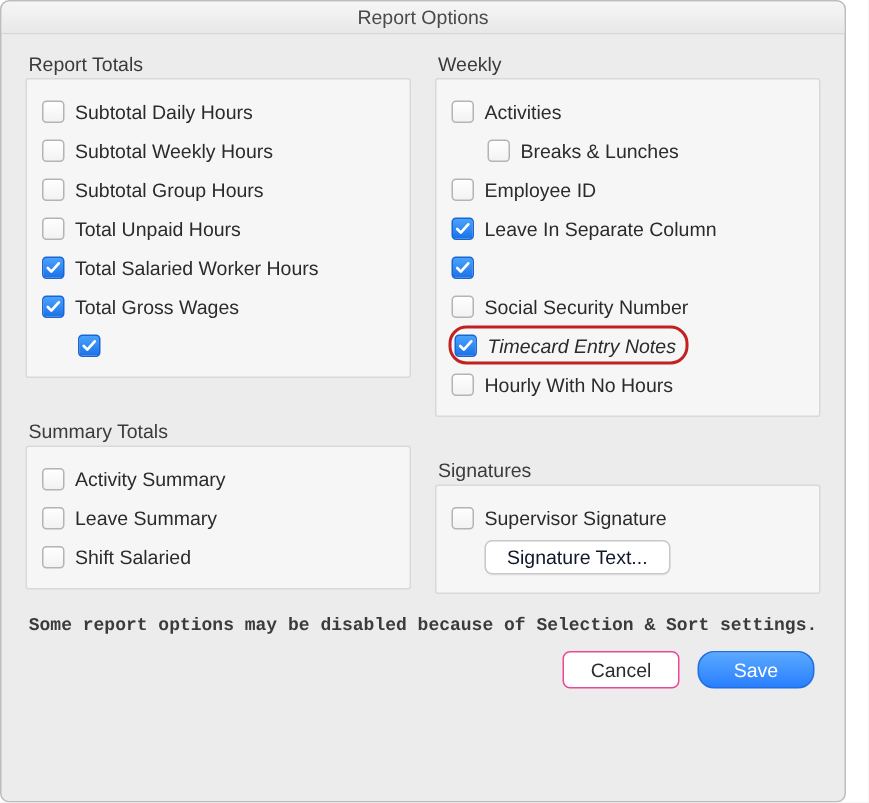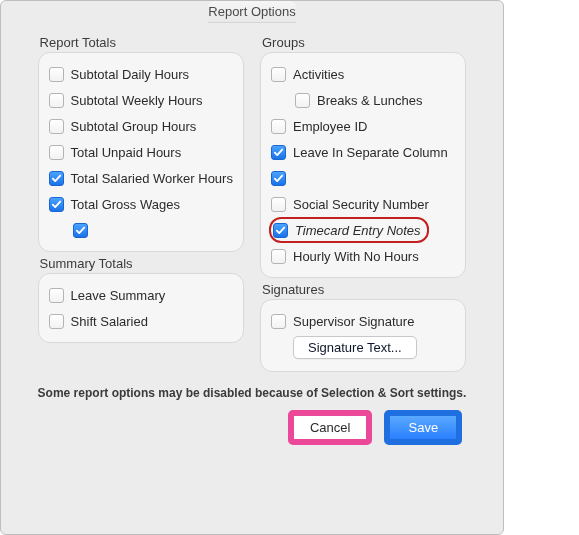--- a/index.html
+++ b/index.html
@@ -7,28 +7,27 @@
     margin: 0;
     padding: 0;
     font-family: -apple-system, BlinkMacSystemFont, "Helvetica Neue", Arial, sans-serif;
     font-size: 13px;
     background: #fff;
     width: 579px;
     height: 535px;
     overflow: hidden;
   }
   .window {
-    width: 504px;
+    width: 564px;
     height: 535px;
     background: #ececec;
     border: 1px solid #bdbdbd;
     border-radius: 6px;
     display: flex;
     flex-direction: column;
-    align-items: center;
   }
   .titlebar {
     height: 22px;
     line-height: 22px;
     text-align: center;
     font-size: 13px;
     color: #4a4a4a;
     border-bottom: 1px solid #d6d6d6;
     background: linear-gradient(#f6f6f6, #e8e8e8);
     border-top-left-radius: 6px;
@@ -41,35 +40,35 @@
     flex-direction: column;
   }
   .cols {
     display: flex;
     gap: 16px;
   }
   .col {
     flex: 1;
     display: flex;
     flex-direction: column;
-    gap: 4px;
+    gap: 28px;
   }
   .group {
     position: relative;
   }
   .group-title {
     font-size: 13px;
     color: #3b3b3b;
     margin-bottom: 2px;
     padding-left: 2px;
   }
   .group-box {
     background: #f6f6f6;
     border: 1px solid #d9d9d9;
-    border-radius: 12px;
+    border-radius: 2px;
     padding: 8px 8px;
   }
   .row {
     display: flex;
     align-items: center;
     height: 26px;
     padding: 0 2px;
   }
   .row.indent { padding-left: 26px; }
   .chk {
@@ -114,41 +113,43 @@
     color: #0f172a;
     box-shadow: 0 1px 0 rgba(0,0,0,0.03);
     cursor: default;
   }
   .footer-note {
     text-align: center;
     font-size: 12px;
     color: #3b3b3b;
     font-weight: 600;
     margin: 14px 0 10px 0;
+    font-family: Liberation Mono, monospace;
   }
   .button-row {
     display: flex;
     justify-content: flex-end;
     gap: 12px;
     padding: 0 4px 6px 0;
   }
   .btn {
     min-width: 78px;
     text-align: center;
     padding: 4px 16px;
     border-radius: 5px;
     font-size: 13px;
-    border: 6px solid #ec4899;
+    border: 1px solid #ec4899;
     background: #ffffff;
     color: #2b2b2b;
   }
   .btn.primary {
     background: linear-gradient(#5aa9ff,#2A7FFF);
     border-color: #1f6fe0;
     color: #fff;
+    border-radius: 11px;
   }
 </style>
 </head>
 <body>
 
 <div class="window">
   <div class="titlebar">Report Options</div>
   <div class="content">
     <div class="cols">
       <div class="col">
@@ -194,32 +195,36 @@
                   </svg>
                 </span>
               </div>
             </div>
         </div>
         <div class="group">
           <div class="group-title">Summary Totals</div>
           <div class="group-box">
               <div class="row">
                 <span class="chk"></span>
+                <span class="lbl">Activity Summary</span>
+              </div>
+              <div class="row">
+                <span class="chk"></span>
                 <span class="lbl">Leave Summary</span>
               </div>
               <div class="row">
                 <span class="chk"></span>
                 <span class="lbl">Shift Salaried</span>
               </div>
             </div>
         </div>
       </div>
       <div class="col">
         <div class="group">
-          <div class="group-title">Groups</div>
+          <div class="group-title">Weekly</div>
           <div class="group-box">
               <div class="row">
                 <span class="chk"></span>
                 <span class="lbl">Activities</span>
               </div>
               <div class="row indent">
                 <span class="chk"></span>
                 <span class="lbl">Breaks &amp; Lunches</span>
               </div>
               <div class="row">

